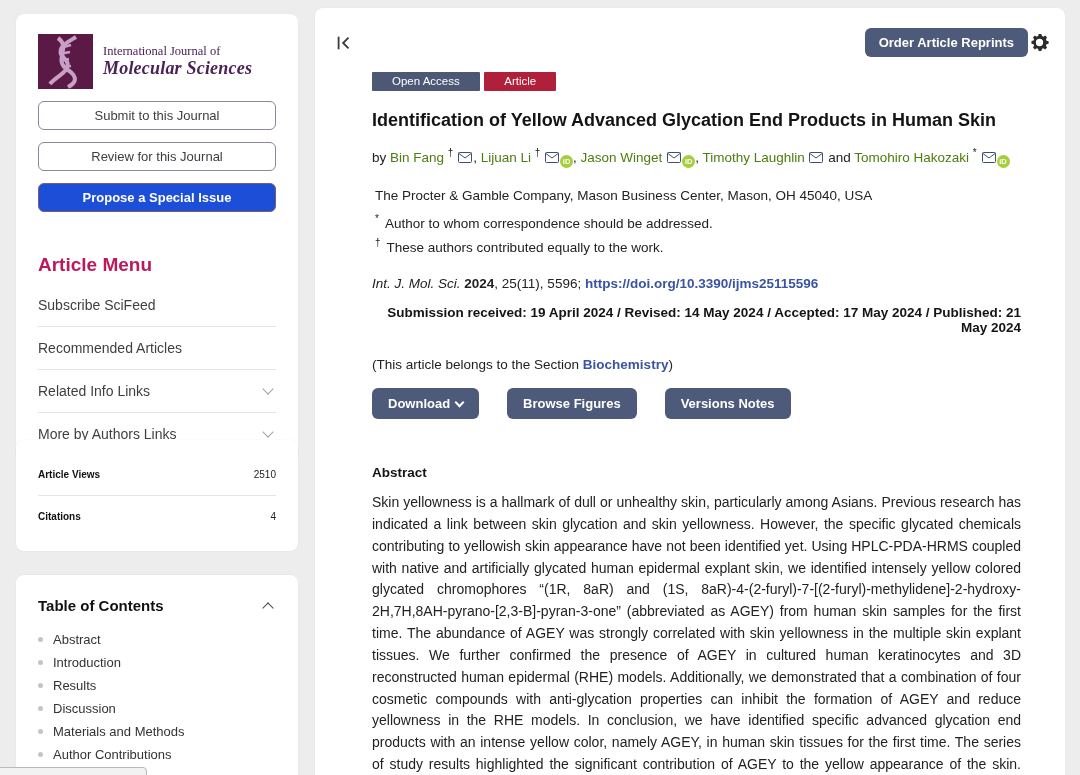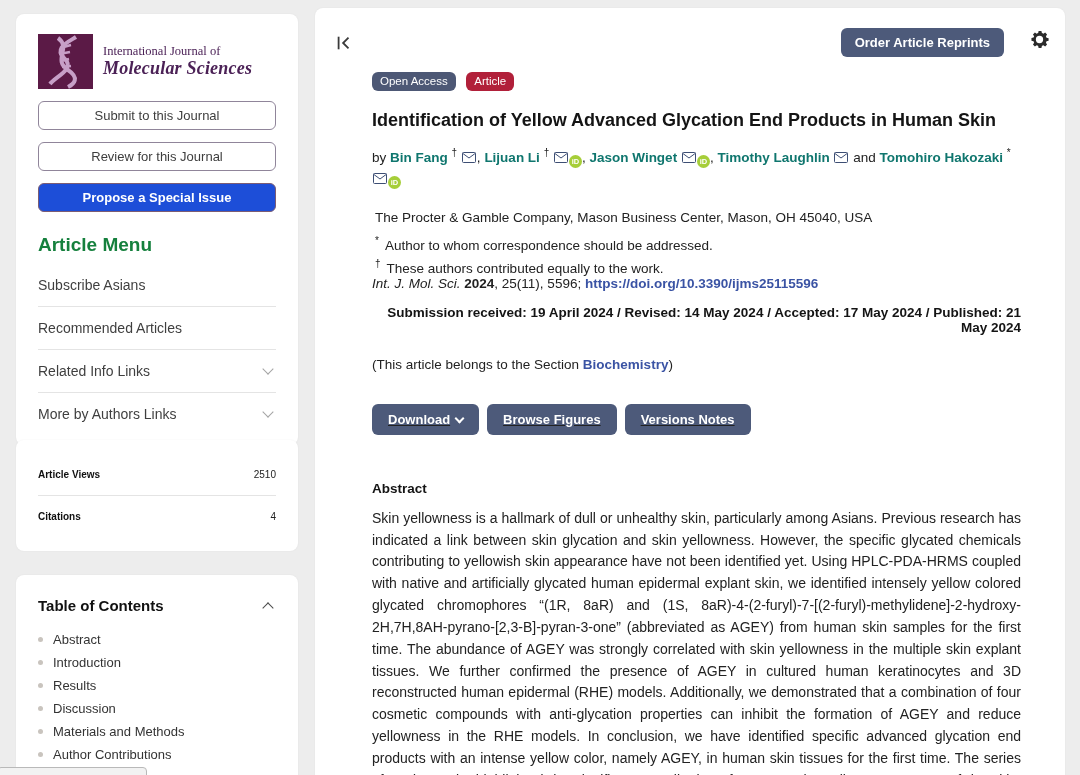--- a/index.html
+++ b/index.html
@@ -10,21 +10,21 @@
 
   
   .sb-card1 { left:16px; top:14px; width:282px; padding:20px 22px 10px 22px; }
   .logo-row { display:flex; align-items:center; gap:10px; }
   .logo-box { width:55px; height:55px; flex:0 0 55px; }
   .jname { font-family:"Liberation Serif", serif; color:#4b2156; line-height:1.15; }
   .jname .top { font-size:12.5px; }
   .jname .main { font-size:18px; font-weight:bold; font-style:italic; letter-spacing:0.2px; }
   .sb-btn { display:block; width:100%; text-align:center; border-radius:6px; font-size:13px; padding:6px 0; margin-top:12px; cursor:pointer; background:#fff; border:1px solid #90859a; color:#3d3d3d; font-family:"Liberation Sans", sans-serif; }
   .sb-btn.solid { background:#1d4ed8; border-color:#7b5c74; color:#fff; font-weight:bold; }
-  .menu-title { font-size:19px; font-weight:bold; color:#15803d; margin-top:22px; }
+  .menu-title { font-size:19px; font-weight:bold; color:#be185d; margin-top:42px; }
   .menu-list { margin-top:8px; }
   .menu-item { display:flex; align-items:center; justify-content:space-between; padding:13px 0; font-size:14px; color:#3f3f3f; border-bottom:1px solid #e4e4e4; cursor:pointer; }
   .menu-item:last-child { border-bottom:none;gap:35px; }
   .chev { width:8px; height:8px; border-right:1.5px solid #a4a4a4; border-bottom:1.5px solid #a4a4a4; transform:rotate(45deg); margin-right:4px; margin-top:-4px; }
   .chev.up { border-color:#4a4a4a; transform:rotate(-135deg); margin-top:4px; }
 
   .sb-card2 { left:16px; top:440px; width:282px; padding:14px 22px; }
   .stat-row { display:flex; justify-content:space-between; align-items:center; padding:15px 0; font-size:10px; border-bottom:1px solid #e4e4e4; }
   .stat-row:last-child { border-bottom:none; }
   .stat-label { font-weight:bold; color:#111; }
@@ -33,40 +33,40 @@
   .sb-card3 { left:16px; top:575px; width:282px; height:220px; padding:22px 22px; }
   .toc-head { display:flex; justify-content:space-between; align-items:center; }
   .toc-title { font-size:15px; font-weight:bold; color:#111; }
   .toc-list { list-style:none; margin-top:14px; }
   .toc-item { font-size:13px; color:#333; padding:4px 0 4px 0; display:flex; align-items:center; gap:10px; cursor:pointer; }
   .toc-bullet { width:5px; height:5px; border-radius:50%; background:#c9c4be; flex:0 0 5px; }
 
   
   .main-card { left:315px; top:8px; width:750px; height:790px; border-radius:8px; }
   .main-top { display:flex; justify-content:space-between; align-items:center; padding:20px 14px 0 20px; }
-  .reprints-wrap { display:flex; align-items:flex-start; gap:24px; }
+  .reprints-wrap { display:flex; align-items:center; gap:0; }
   .btn-slate { background:#4d5a7a; color:#fff; border:none; border-radius:6px; font-size:13px; font-weight:bold; padding:7px 14px; cursor:pointer; font-family:"Liberation Sans", sans-serif; }
   .content { padding:14px 44px 0 57px; }
-  .badge { display:inline-block; color:#fff; font-size:11.5px; padding:3px 8px 4px; border-radius:6px; margin-right:6px; cursor:pointer; }
+  .badge { display:inline-block; color:#fff; font-size:11.5px; padding:3px 20px 4px; border-radius:1px; cursor:pointer; }
   .title { font-size:18px; font-weight:bold; color:#141414; line-height:1.45; margin-top:16px; max-width:655px; }
   .authors { margin-top:12px; font-size:13.5px; color:#222; line-height:1.6; max-width:660px; }
-  .author-name { font-weight:bold; color:#0f766e; cursor:pointer; }
+  .author-name { font-weight:normal; color:#4d7c0f; cursor:pointer; }
   .sup { font-size:10px; vertical-align:super; }
   .mail-icon { margin:0 1px; vertical-align:-1px; cursor:pointer; }
   .orcid { display:inline-block; width:13px; height:13px; border-radius:50%; background:#a6ce39; color:#fff; font-size:7.5px; font-weight:bold; text-align:center; line-height:13px; vertical-align:-2px; cursor:pointer; }
   .affil { margin-top:18px; font-size:13.5px; line-height:1.55; color:#222; padding-left:3px; }
   .note { font-size:13.5px; color:#222; margin-top:6px; padding-left:3px; }
   .note .mark { font-size:10px; vertical-align:super; margin-right:6px; }
-  .citation { font-size:13.5px; color:#222; }
+  .citation { margin-top:22px; font-size:13.5px; color:#222; }
   .citation .jrnl { font-style:italic; }
   .citation .yr { font-weight:bold; }
   a.blue-link { color:#3a53a4; font-weight:bold; text-decoration:none; cursor:pointer; }
   .submission { margin-top:14px; font-size:13.5px; font-weight:bold; color:#141414;text-align:right; }
   .section-note { margin-top:22px; font-size:13.5px; color:#222; }
-  .action-row { margin-top:32px; display:flex; gap:8px;text-decoration:underline; }
+  .action-row { margin-top:16px; display:flex; gap:28px; }
   .action-row .btn-slate { padding:8px 16px; }
   .dl-chev { display:inline-block; width:7px; height:7px; border-right:2px solid #fff; border-bottom:2px solid #fff; transform:rotate(45deg); margin-left:6px; margin-bottom:2px; }
   .abs-title { margin-top:46px; font-size:13.5px; font-weight:bold; color:#141414; }
   .abs-text { margin-top:12px; font-size:14px; line-height:1.56; text-align:justify; color:#222; max-width:660px; }
 
   .tooltip { position:absolute; left:-3px; top:767px; width:150px; height:16px; background:#f2f2f2; border:1px solid #b9b9b9; border-radius:4px; }
 </style>
 </head>
 <body>
 
@@ -86,21 +86,21 @@
     </div>
   </div>
   <div id="sb-buttons">
       <button class="sb-btn">Submit to this Journal</button>
       <button class="sb-btn">Review for this Journal</button>
       <button class="sb-btn solid">Propose a Special Issue</button>
     </div>
   <div class="menu-title">Article Menu</div>
   <div id="menu-list" class="menu-list">
       <div class="menu-item">
-        <span>Subscribe Asians</span>
+        <span>Subscribe SciFeed</span>
       </div>
       <div class="menu-item">
         <span>Recommended Articles</span>
       </div>
       <div class="menu-item">
         <span>Related Info Links</span>
         <span class="chev"></span>
       </div>
       <div class="menu-item">
         <span>More by Authors Links</span>

